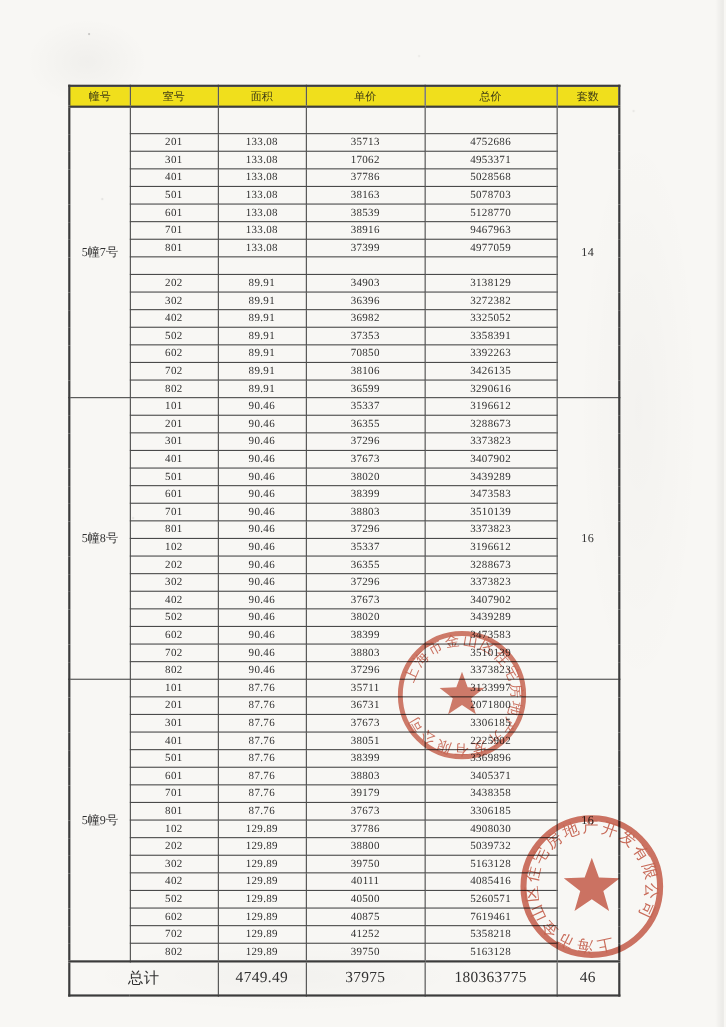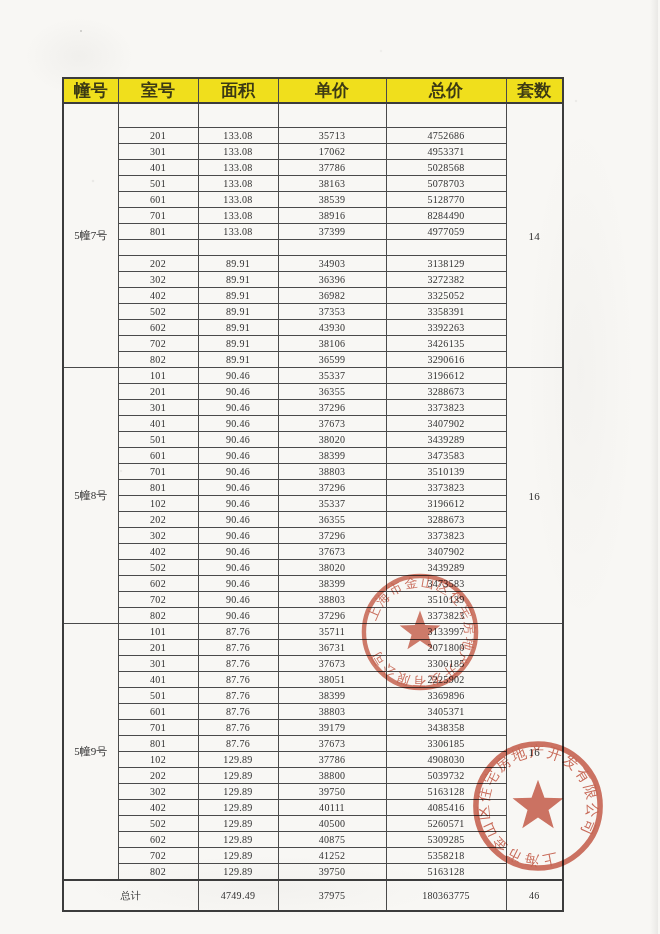--- a/index.html
+++ b/index.html
@@ -23,28 +23,28 @@
   table.price-table{
     position:absolute;left:62px;top:77px;width:500px;
     border-collapse:collapse;table-layout:fixed;
     border:2px solid #3c3c3c;
   }
   .price-table th,.price-table td{
     border:1px solid #4a4a4a;text-align:center;vertical-align:middle;
     padding:0;overflow:hidden;white-space:nowrap;color:#303030;
   }
   .price-table thead th{
-    background:#f0df1c;height:17px;font-size:17px;font-weight:700;color:#3c3a14;
+    background:#f0df1c;height:17px;font-size:10px;font-weight:400;color:#3c3a14;
     border-bottom:2px solid #3c3c3c;
   }
   .price-table tbody td{height:15px;font-size:10px;letter-spacing:0.3px;}
   .price-table td.cell-building{font-size:11px;letter-spacing:0;margin-left:24px;}
   .price-table td.cell-units{font-size:11px;}
   .price-table tr.row-tall td{height:23px;}
-  .price-table tr.total-row td{height:29px;font-size:10px;border-top:2px solid #3c3c3c;}
+  .price-table tr.total-row td{height:29px;font-size:14px;border-top:2px solid #3c3c3c;}
 
   .stamp{position:absolute;mix-blend-mode:multiply;opacity:0.82;filter:blur(0.45px);pointer-events:none;}
   .stamp svg{display:block;}
   .stamp-1{left:357px;top:569px;width:126px;height:126px;}
   .stamp-2{left:469px;top:737px;width:138px;height:138px;}
 
   .watermark{
     position:absolute;right:6px;top:897px;
     font-family:"Liberation Sans","DejaVu Sans",sans-serif;
     font-weight:700;font-size:16px;letter-spacing:1px;color:#454545;
@@ -114,21 +114,21 @@
         <tr>
           <td>601</td>
           <td>133.08</td>
           <td>38539</td>
           <td>5128770</td>
         </tr>
         <tr>
           <td>701</td>
           <td>133.08</td>
           <td>38916</td>
-          <td>8284490</td>
+          <td>9467963</td>
         </tr>
         <tr>
           <td>801</td>
           <td>133.08</td>
           <td>37399</td>
           <td>4977059</td>
         </tr>
         <tr>
           <td></td>
           <td></td>
@@ -155,21 +155,21 @@
         </tr>
         <tr>
           <td>502</td>
           <td>89.91</td>
           <td>37353</td>
           <td>3358391</td>
         </tr>
         <tr>
           <td>602</td>
           <td>89.91</td>
-          <td>43930</td>
+          <td>70850</td>
           <td>3392263</td>
         </tr>
         <tr>
           <td>702</td>
           <td>89.91</td>
           <td>38106</td>
           <td>3426135</td>
         </tr>
         <tr>
           <td>802</td>
@@ -352,21 +352,21 @@
         <tr>
           <td>502</td>
           <td>129.89</td>
           <td>40500</td>
           <td>5260571</td>
         </tr>
         <tr>
           <td>602</td>
           <td>129.89</td>
           <td>40875</td>
-          <td>5309285</td>
+          <td>7619461</td>
         </tr>
         <tr>
           <td>702</td>
           <td>129.89</td>
           <td>41252</td>
           <td>5358218</td>
         </tr>
         <tr>
           <td>802</td>
           <td>129.89</td>

